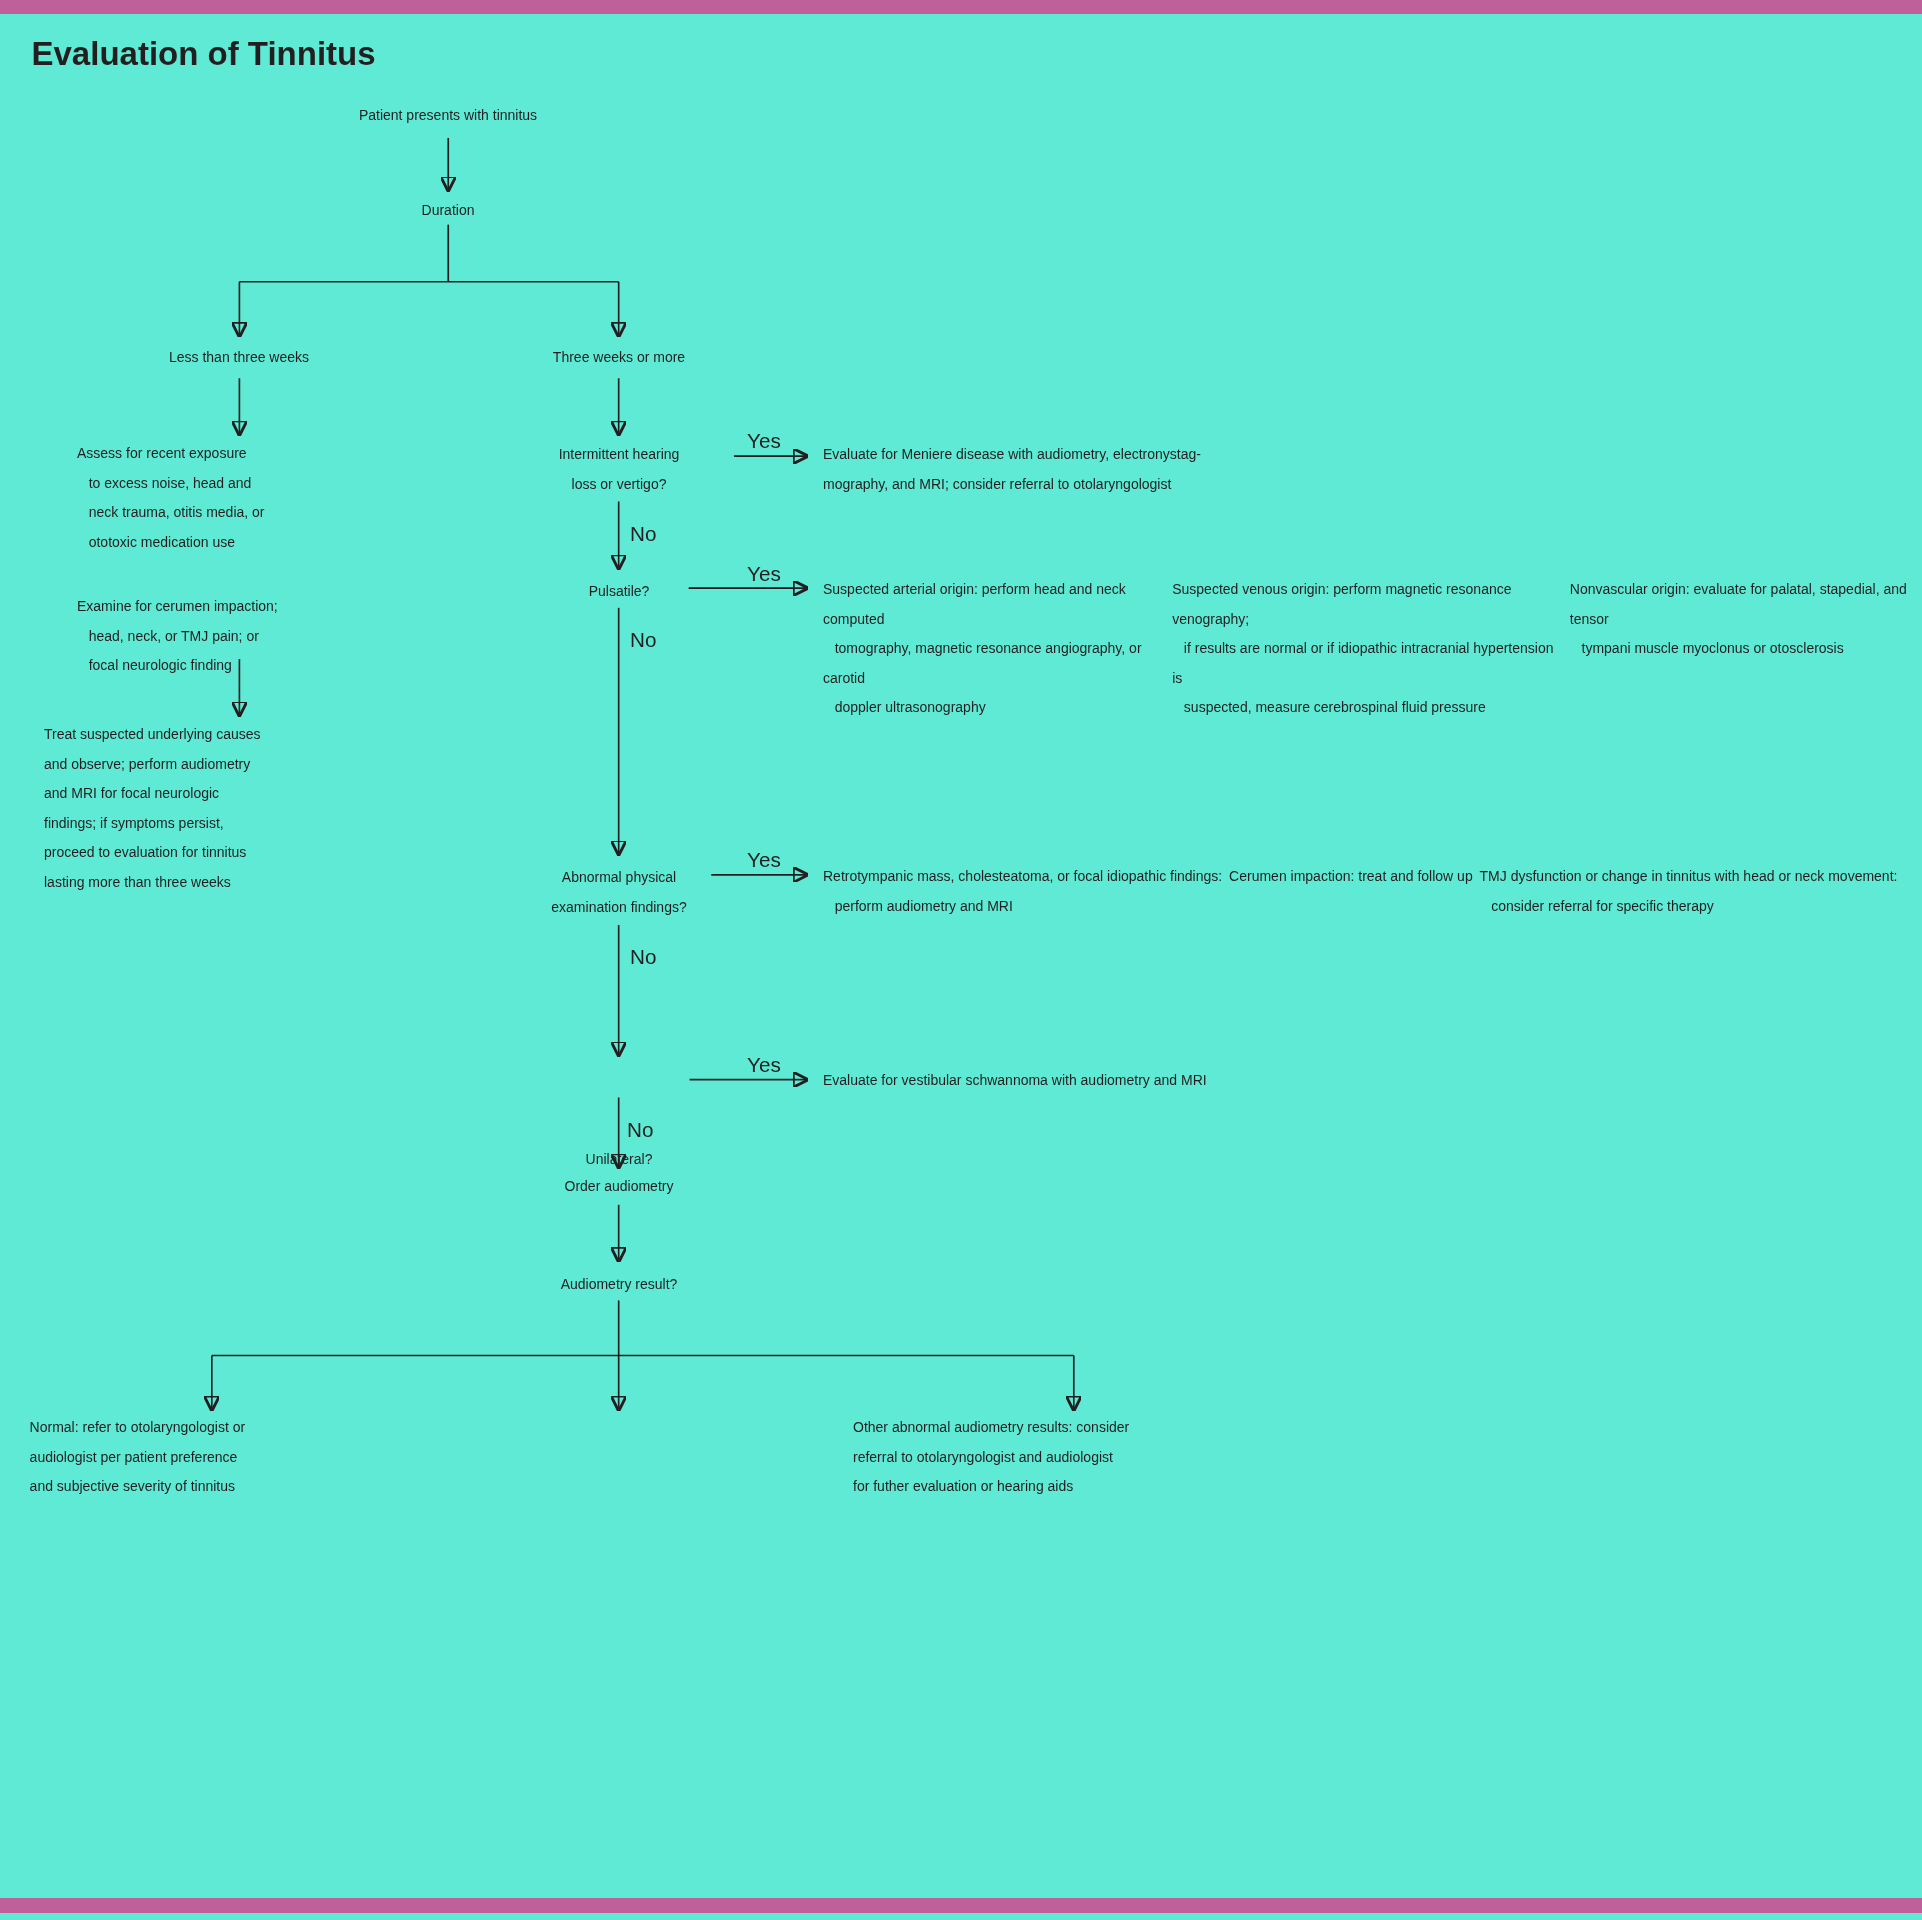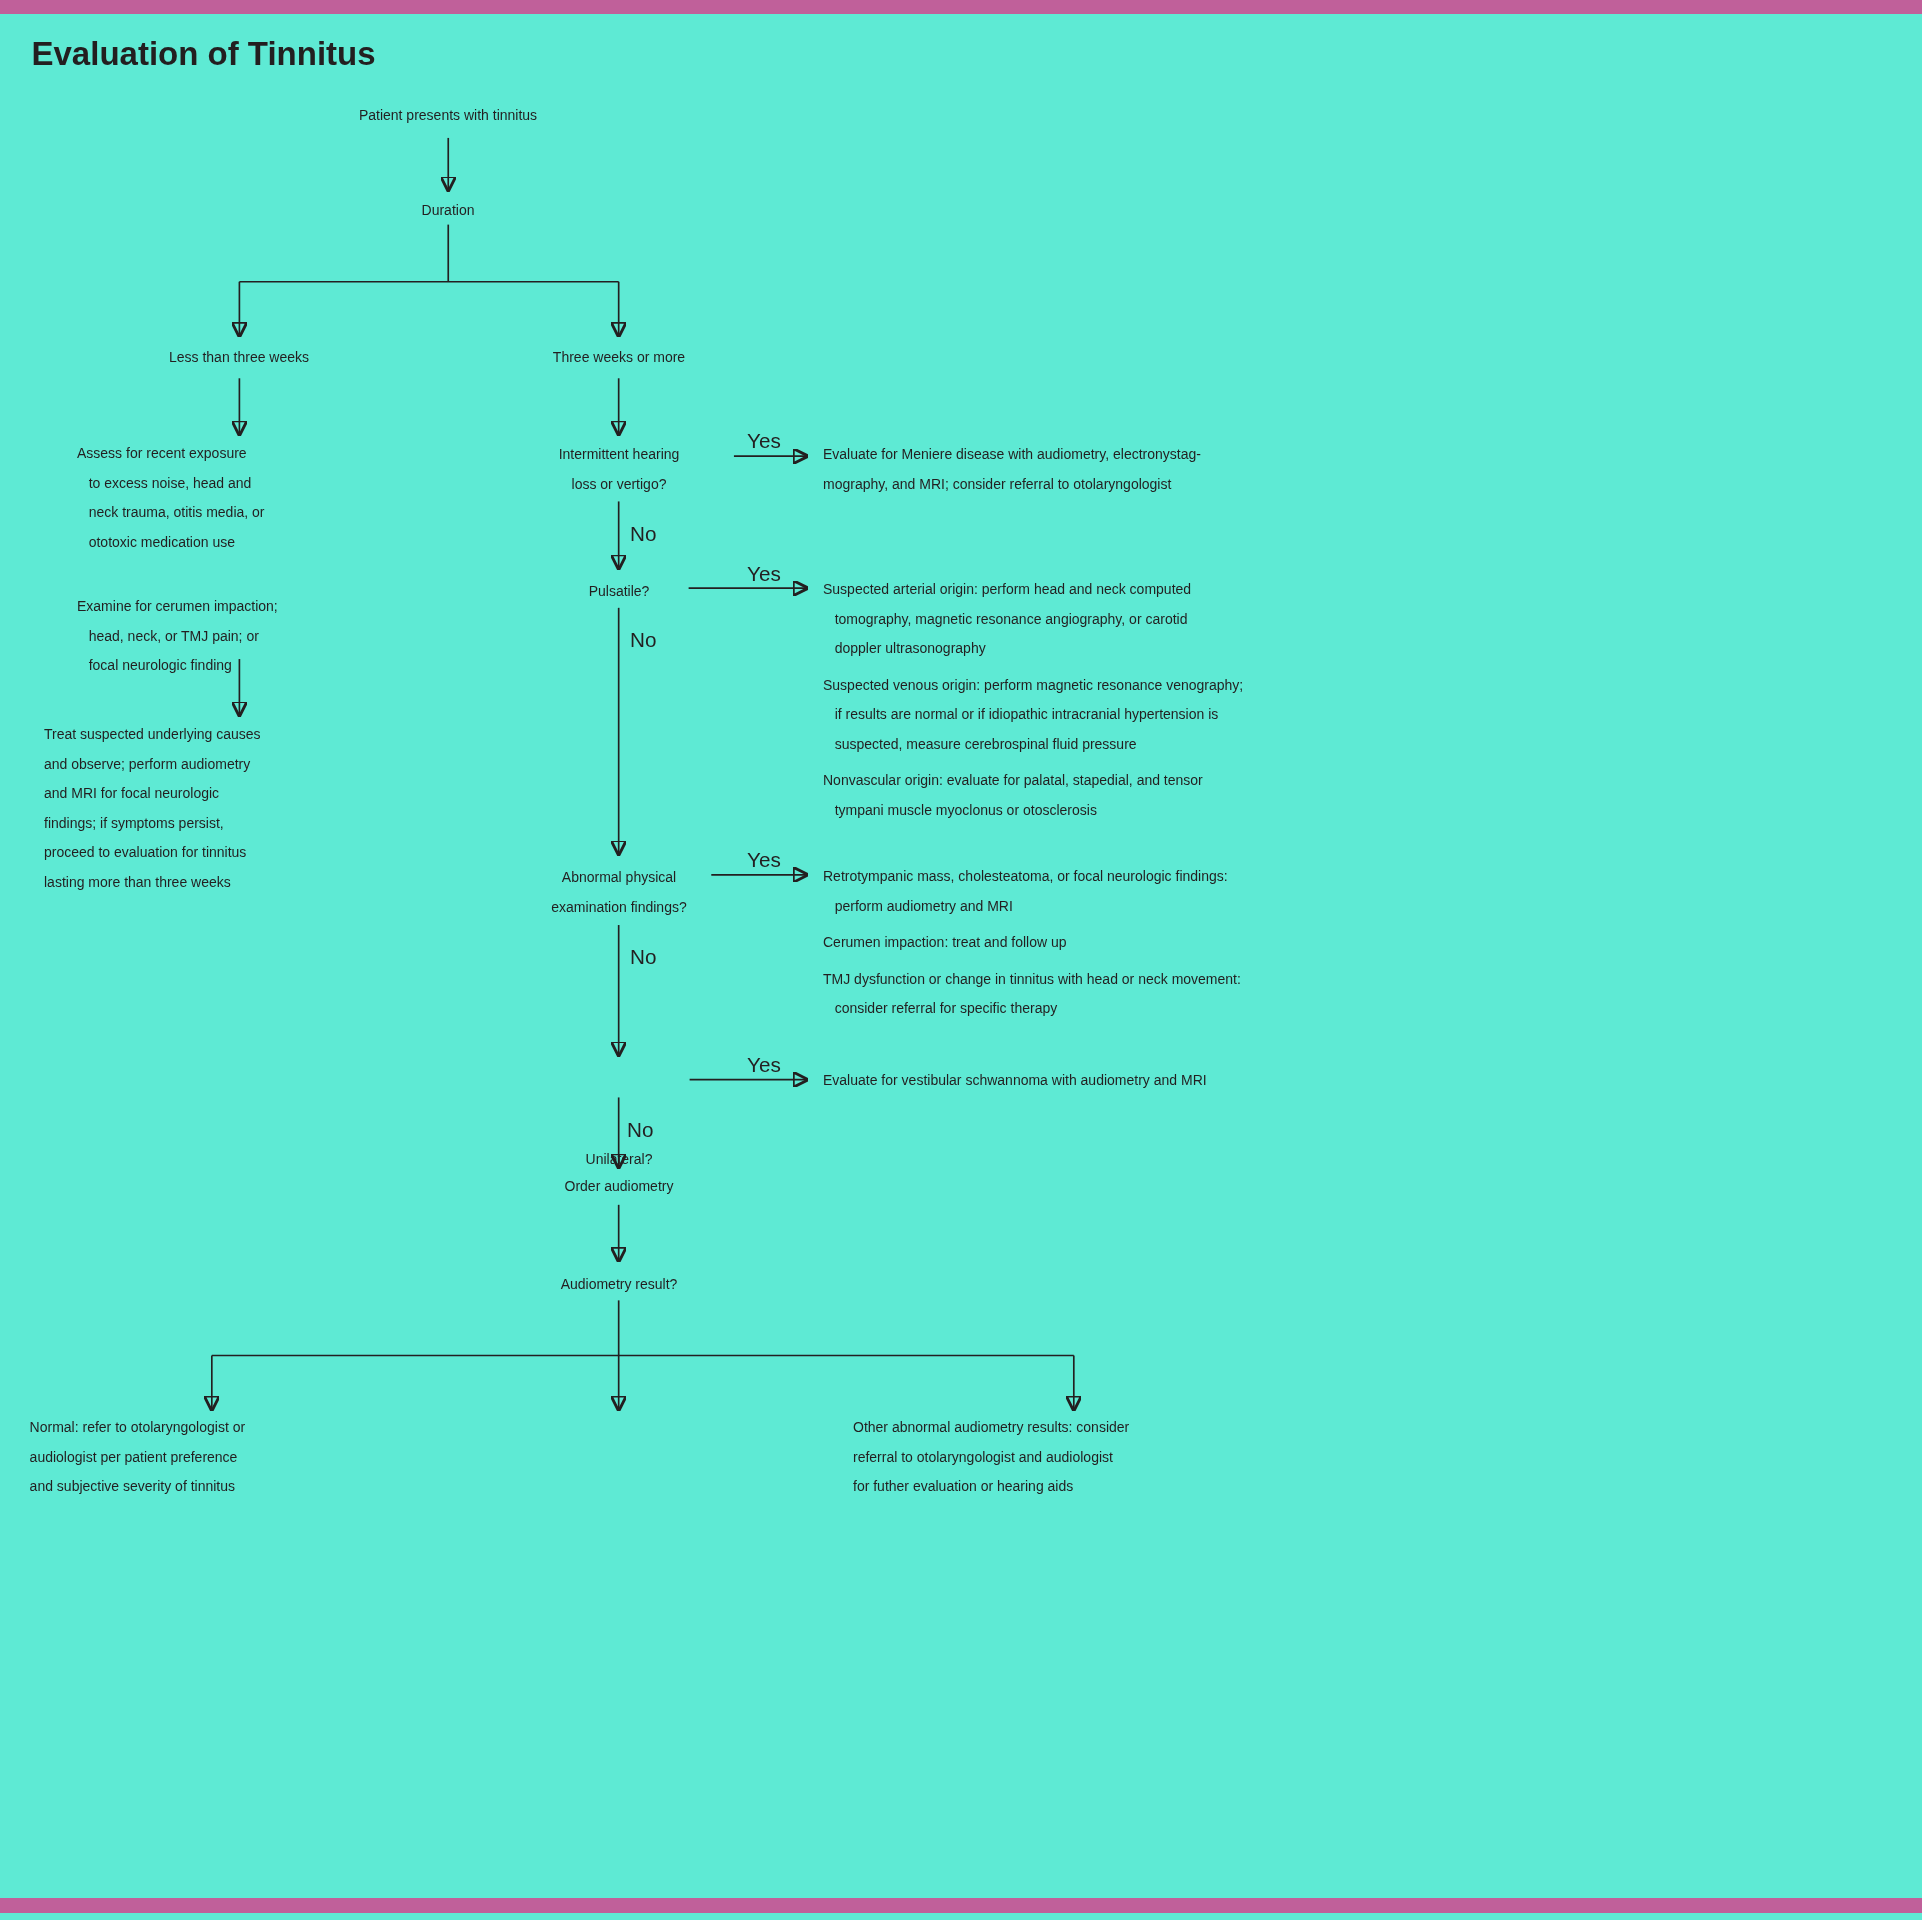--- a/index.html
+++ b/index.html
@@ -17,21 +17,21 @@
   .lines line,.lines path{stroke:var(--text);stroke-width:1.7;fill:none;}
   .node{
     position:absolute;
     font-size:14px;
     line-height:29.6px;
     color:var(--text);
     white-space:pre-wrap;
   }
   .center{transform:translateX(-50%);text-align:center;}
   .yn{position:absolute;font-size:20.7px;line-height:23.6px;color:var(--text);}
-  .answers{position:absolute;display:flex;flex-direction:column;gap:6.9px;}
+  .answers{position:absolute;display:flex;gap:6.9px;}
   .answers .node{position:static;}
 </style>
 </head>
 <body>
 
 <div class="page">
 
   <div class="bar top"></div>
 
   <h1 class="title">Evaluation of Tinnitus</h1>
@@ -116,21 +116,21 @@
    tomography, magnetic resonance angiography, or carotid
    doppler ultrasonography</div>
     <div class="node">Suspected venous origin: perform magnetic resonance venography;
    if results are normal or if idiopathic intracranial hypertension is
    suspected, measure cerebrospinal fluid pressure</div>
     <div class="node">Nonvascular origin: evaluate for palatal, stapedial, and tensor
    tympani muscle myoclonus or otosclerosis</div>
   </div>
 
   <div class="answers" style="left:823px;top:862px;">
-    <div class="node">Retrotympanic mass, cholesteatoma, or focal neurologic findings:
+    <div class="node">Retrotympanic mass, cholesteatoma, or focal idiopathic findings:
    perform audiometry and MRI</div>
     <div class="node">Cerumen impaction: treat and follow up</div>
     <div class="node">TMJ dysfunction or change in tinnitus with head or neck movement:
    consider referral for specific therapy</div>
   </div>
 
   <div class="node" style="left:823px;top:1066px;">Evaluate for vestibular schwannoma with audiometry and MRI</div>
 
   <div class="node" style="left:29.6px;top:1413px;">Normal: refer to otolaryngologist or
 audiologist per patient preference

